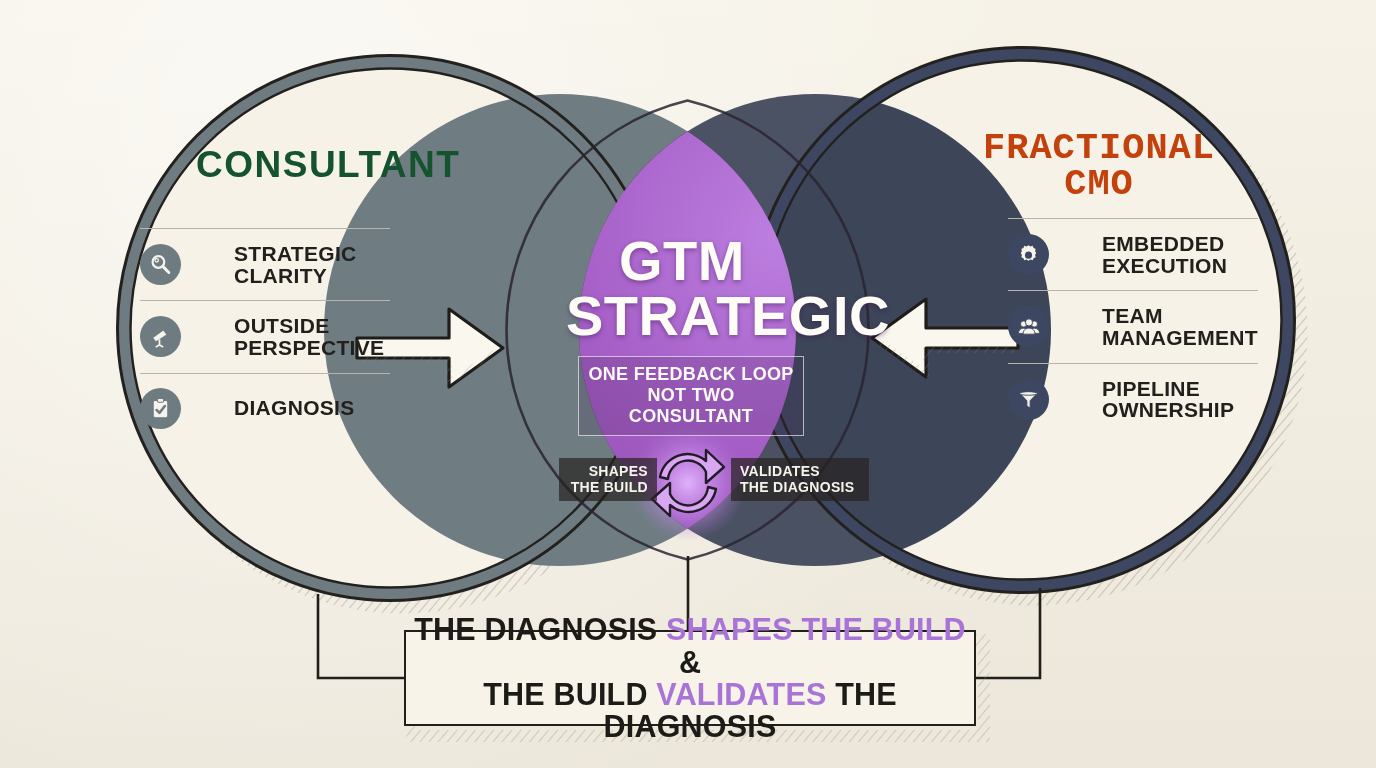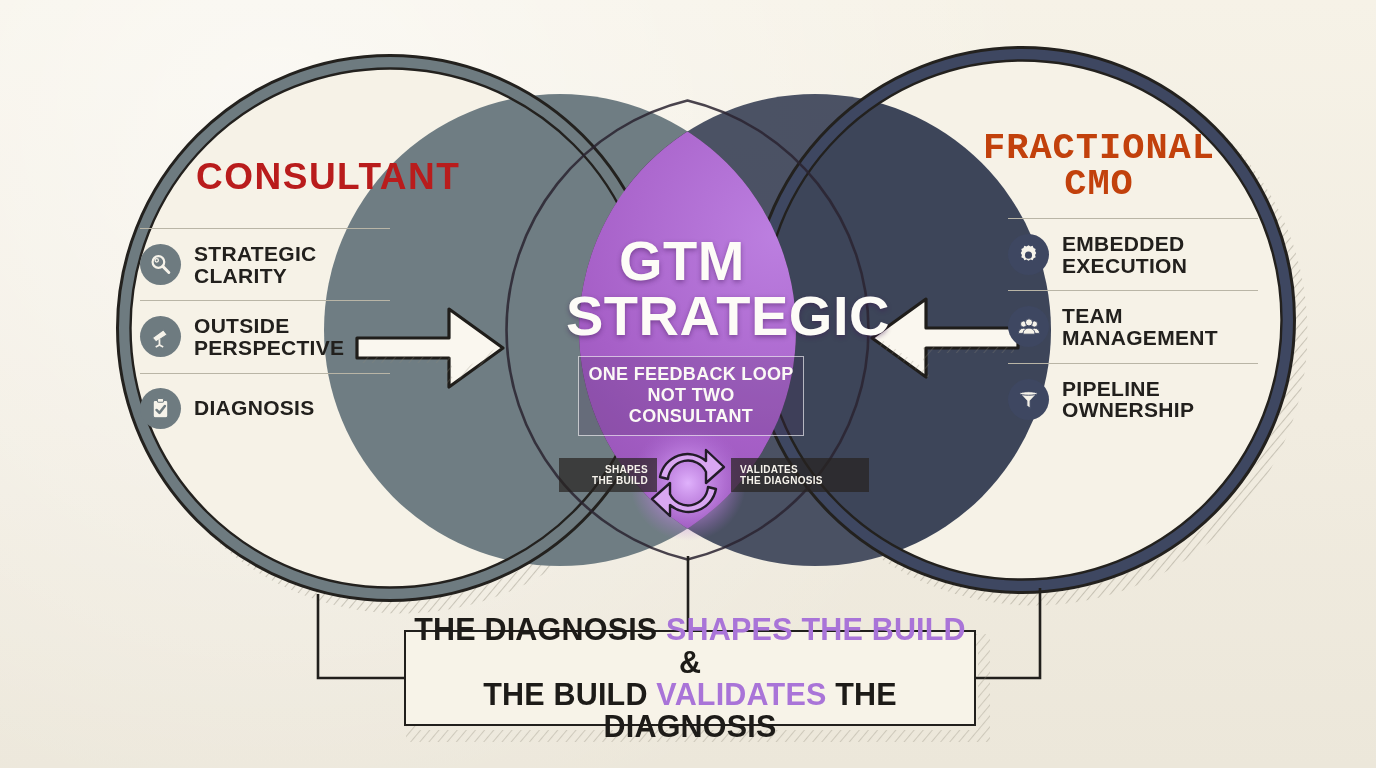--- a/index.html
+++ b/index.html
@@ -13,39 +13,40 @@
     background:
       radial-gradient(circle at 20% 15%, rgba(255,255,255,.55), rgba(255,255,255,0) 60%),
       linear-gradient(180deg,#f6f2e7 0%, #f1ece0 55%, #ece7da 100%);
   }
 
   svg.layer{position:absolute;left:0;top:0;width:1376px;height:768px;}
 
   
   .ovl{position:absolute;}
   .lbl-consultant{
-    left:196px;top:156px;width:252px;text-align:center;
+    left:196px;top:144px;width:252px;text-align:center;
     font-size:37px;font-weight:bold;letter-spacing:1.5px;
-    color:#b91c1c;font-family:"Liberation Sans",sans-serif;
+    color:#14532d;font-family:"Liberation Sans",sans-serif;
   }
   .lbl-cmo{
     left:968px;top:130px;width:262px;text-align:center;
     font-size:37px;font-weight:bold;letter-spacing:1px;line-height:.98;
     color:#c2410c;font-family:Liberation Mono, monospace;
   }
 
   .featlist{position:absolute;width:250px;}
   .featlist.left{left:140px;top:228px;}
   .featlist.right{left:1008px;top:218px;}
   .rule{height:1px;background:#b9b5a6;margin:0 0 0 0;}
   .feat{display:flex;align-items:center;gap:13px;padding:14px 0 14px 0;}
   .feat .txt{
     font-size:21px;font-weight:bold;line-height:1.03;color:#22201d;
     letter-spacing:.3px;font-family:"Liberation Sans",sans-serif;
     text-transform:uppercase;
+    margin-left:40px;
   }
   .ic{width:41px;height:41px;border-radius:50%;flex:0 0 41px;
       display:flex;align-items:center;justify-content:center;}
   .ic.l{background:#6e7b80;}
   .ic.r{background:#3e4761;}
   .ic svg{display:block;}
 
   
   .gtm-title{
     position:absolute;left:566px;top:233px;width:232px;text-align:center;
@@ -57,21 +58,21 @@
     position:absolute;left:578px;top:356px;width:212px;
     border:1px solid rgba(255,255,255,.62);
     background:rgba(70,40,90,.20);
     padding:7px 6px 8px;text-align:center;
     font-size:18px;font-weight:bold;line-height:1.16;color:#fbf9f5;
     letter-spacing:.3px;font-family:"Liberation Sans",sans-serif;
   }
   .tag{
     position:absolute;top:458px;
     background:rgba(38,34,32,.70);
-    color:#f6f3ec;font-size:10px;font-weight:bold;line-height:1.12;
+    color:#f6f3ec;font-size:14px;font-weight:bold;line-height:1.12;
     padding:6px 9px;letter-spacing:.3px;
     font-family:"Liberation Sans",sans-serif;
   }
   .tag.l{left:559px;width:80px;text-align:right;}
   .tag.r{left:731px;width:120px;text-align:left;}
 
   
   .banner{
     position:absolute;left:404px;top:630px;width:572px;height:96px;
     background:#f7f3e8;border:2.5px solid #211f1c;

